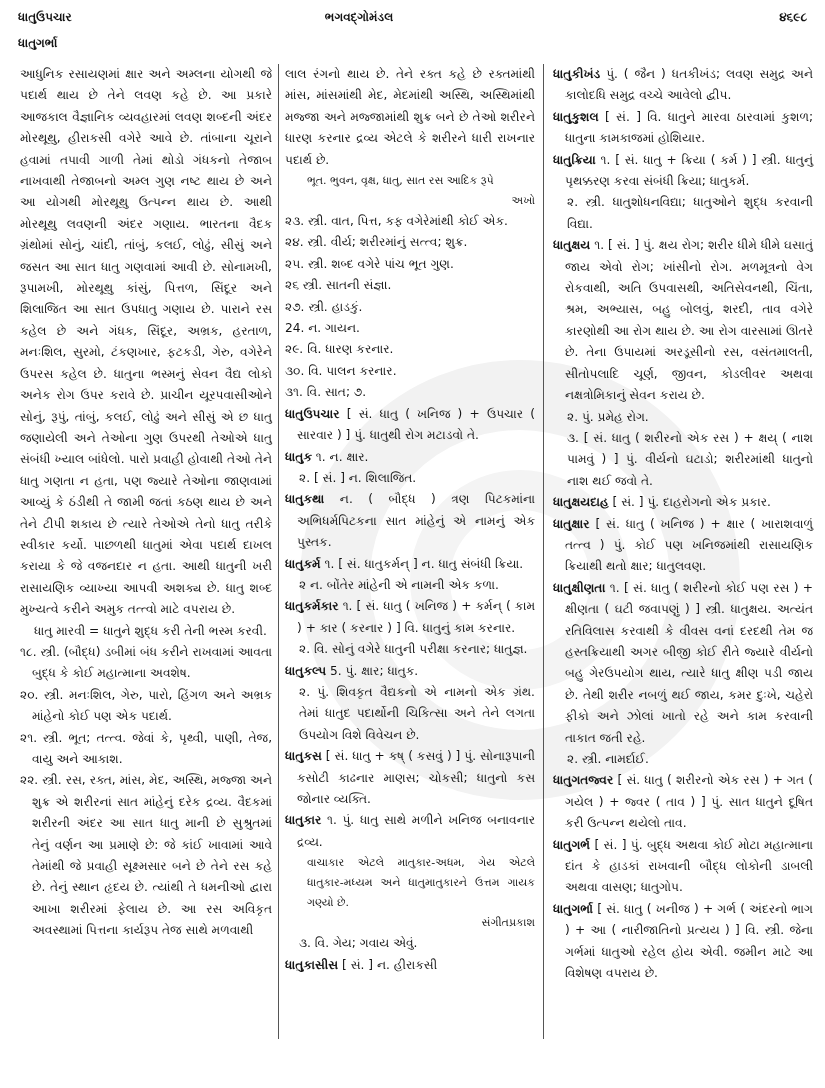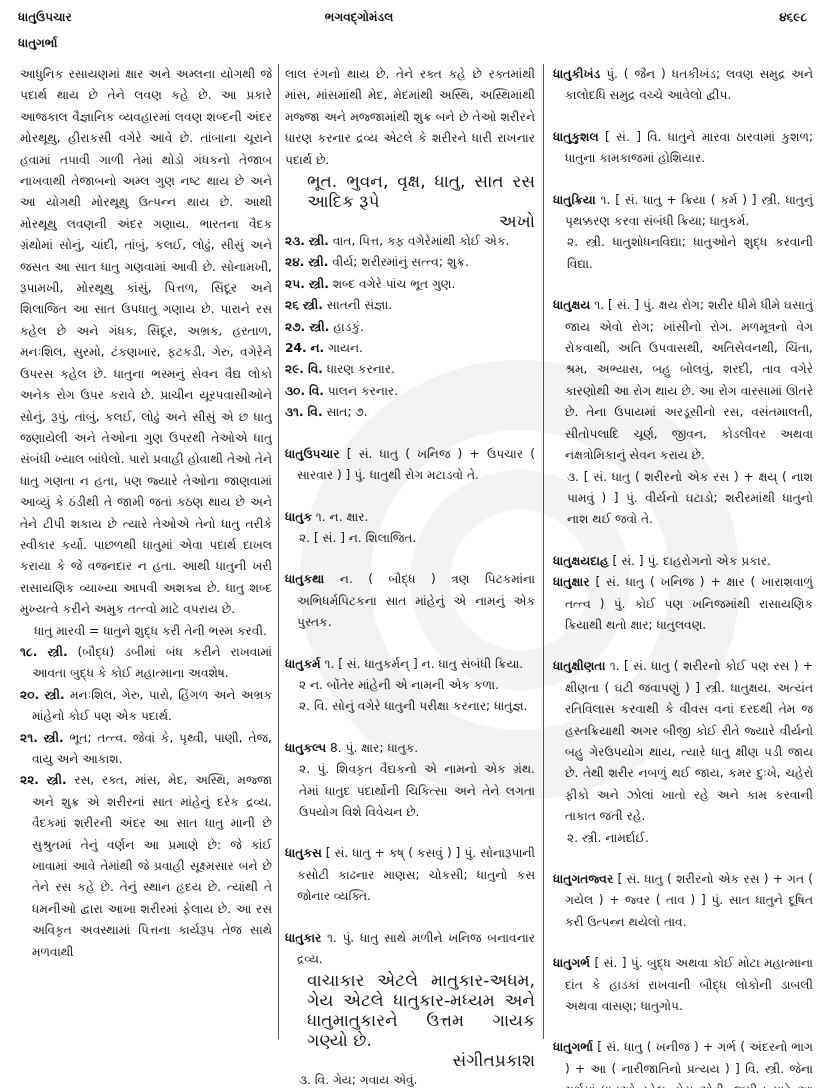--- a/index.html
+++ b/index.html
@@ -27,25 +27,25 @@
   .col-left { left: 20px; width: 252px; }
   .col-mid { left: 285px; width: 250px; }
   .col-right { left: 553px; width: 260px; }
   .rule { position: absolute; top: 64px; width: 1px; background: #555; z-index: 2; }
   .rule-1 { left: 278px; height: 975px; }
   .rule-2 { left: 543px; height: 975px; }
   .p { margin: 0; }
   .ind { padding-left: 14px; }
   .hang { padding-left: 12px; text-indent: -12px; }
   .hw { font-weight: bold; }
-  .num { font-weight: bold; }
-  .g { font-weight: bold; }
-  .quote { font-size: 17px; padding-left: 22px; line-height: 20px; }
+  .num { font-weight: normal; }
+  .g { font-weight: normal; }
+  .quote { font-size: 11px; padding-left: 22px; line-height: 20px; }
   .right-al { text-align: right; }
-  .gap { margin-top: 20px; }
+  .gap { margin-top: 0; }
 </style>
 </head>
 <body>
 
 <div class="watermark"></div>
 <div class="watermark2"></div>
 
 <div class="hdr hdr-left1">ધાતુઉપચાર</div>
 <div class="hdr hdr-left2">ધાતુગર્ભા</div>
 <div class="hdr hdr-center">ભગવદ્ગોમંડલ</div>
@@ -81,23 +81,24 @@
   <p class="p hang gap"><span class="hw">ધાતુઉપચાર</span> <span>[ સં. ધાતુ ( ખનિજ ) + ઉપચાર ( સારવાર ) ] પું. ધાતુથી રોગ મટાડવો તે.</span></p>
 
   <p class="p hang gap"><span class="hw">ધાતુક</span> <span>૧. ન. ક્ષાર.</span></p>
   <p class="p ind">૨. [ સં. ] ન. શિલાજિત.</p>
 
   <p class="p hang gap"><span class="hw">ધાતુકથા</span> <span>ન. ( બૌદ્ધ ) ત્રણ પિટકમાંના અભિધર્મપિટકના સાત માંહેનું એ નામનું એક પુસ્તક.</span></p>
 
   <p class="p hang gap"><span class="hw">ધાતુકર્મ</span> <span>૧. [ સં. ધાતુકર્મન્ ] ન. ધાતુ સંબંધી ક્રિયા.</span></p>
   <p class="p ind">૨ ન. બોંતેર માંહેની એ નામની એક કળા.</p>
 
+  <p class="p hang"><span class="hw">ધાતુકર્મકાર</span> <span>૧. [ સં. ધાતુ ( ખનિજ ) + કર્મન્ ( કામ ) + કાર ( કરનાર ) ] વિ. ધાતુનું કામ કરનાર.</span></p>
   <p class="p ind">૨. વિ. સોનું વગેરે ધાતુની પરીક્ષા કરનાર; ધાતુજ્ઞ.</p>
 
-  <p class="p hang gap"><span class="hw">ધાતુકલ્પ</span> <span>8. પું. ક્ષાર; ધાતુક.</span></p>
+  <p class="p hang gap"><span class="hw">ધાતુકલ્પ</span> <span>5. પું. ક્ષાર; ધાતુક.</span></p>
   <p class="p ind">૨. પું. શિવકૃત વૈદ્યકનો એ નામનો એક ગ્રંથ. તેમાં ધાતુદ પદાર્થોની ચિકિત્સા અને તેને લગતા ઉપયોગ વિશે વિવેચન છે.</p>
 
   <p class="p hang gap"><span class="hw">ધાતુકસ</span> <span>[ સં. ધાતુ + કષ્ ( કસવું ) ] પું. સોનારૂપાની કસોટી કાઢનાર માણસ; ચોકસી; ધાતુનો કસ જોનાર વ્યક્તિ.</span></p>
 
   <p class="p hang gap"><span class="hw">ધાતુકાર</span> <span>૧. પું. ધાતુ સાથે મળીને ખનિજ બનાવનાર દ્રવ્ય.</span></p>
   <p class="p quote">વાચાકાર એટલે માતુકાર-અધમ, ગેય એટલે ધાતુકાર-મધ્યમ અને ધાતુમાતુકારને ઉત્તમ ગાયક ગણ્યો છે.</p>
   <p class="p quote right-al">સંગીતપ્રકાશ</p>
   <p class="p ind">૩. વિ. ગેય; ગવાય એવું.</p>
 
   <p class="p hang"><span class="hw">ધાતુકાસીસ</span> <span>[ સં. ] ન. હીરાકસી</span></p>
@@ -105,20 +106,21 @@
 
 <div class="col col-right">
   <p class="p hang"><span class="hw">ધાતુકીખંડ</span> <span>પું. ( જૈન ) ધતકીખંડ; લવણ સમુદ્ર અને કાલોદધિ સમુદ્ર વચ્ચે આવેલો દ્વીપ.</span></p>
 
   <p class="p hang gap"><span class="hw">ધાતુકુશલ</span> <span>[ સં. ] વિ. ધાતુને મારવા ઠારવામાં કુશળ; ધાતુના કામકાજમાં હોશિયાર.</span></p>
 
   <p class="p hang gap"><span class="hw">ધાતુક્રિયા</span> <span>૧. [ સં. ધાતુ + ક્રિયા ( કર્મ ) ] સ્ત્રી. ધાતુનું પૃથક્કરણ કરવા સંબંધી ક્રિયા; ધાતુકર્મ.</span></p>
   <p class="p ind">૨. સ્ત્રી. ધાતુશોધનવિદ્યા; ધાતુઓને શુદ્ધ કરવાની વિદ્યા.</p>
 
   <p class="p hang gap"><span class="hw">ધાતુક્ષય</span> <span>૧. [ સં. ] પું. ક્ષય રોગ; શરીર ધીમે ધીમે ઘસાતું જાય એવો રોગ; ખાંસીનો રોગ. મળમૂત્રનો વેગ રોકવાથી, અતિ ઉપવાસથી, અતિસેવનથી, ચિંતા, શ્રમ, અભ્યાસ, બહુ બોલવું, શરદી, તાવ વગેરે કારણોથી આ રોગ થાય છે. આ રોગ વારસામાં ઊતરે છે. તેના ઉપાયમાં અરડૂસીનો રસ, વસંતમાલતી, સીતોપલાદિ ચૂર્ણ, જીવન, કોડલીવર અથવા નક્ષત્રોમિકાનું સેવન કરાય છે.</span></p>
+  <p class="p ind">૨. પું. પ્રમેહ રોગ.</p>
   <p class="p ind">૩. [ સં. ધાતુ ( શરીરનો એક રસ ) + ક્ષય્ ( નાશ પામવું ) ] પું. વીર્યનો ઘટાડો; શરીરમાંથી ધાતુનો નાશ થઈ જવો તે.</p>
 
   <p class="p hang gap"><span class="hw">ધાતુક્ષયદાહ</span> <span>[ સં. ] પું. દાહરોગનો એક પ્રકાર.</span></p>
 
   <p class="p hang"><span class="hw">ધાતુક્ષાર</span> <span>[ સં. ધાતુ ( ખનિજ ) + ક્ષાર ( ખારાશવાળું તત્ત્વ ) પું. કોઈ પણ ખનિજમાંથી રાસાયણિક ક્રિયાથી થતો ક્ષાર; ધાતુલવણ.</span></p>
 
   <p class="p hang gap"><span class="hw">ધાતુક્ષીણતા</span> <span>૧. [ સં. ધાતુ ( શરીરનો કોઈ પણ રસ ) + ક્ષીણતા ( ઘટી જવાપણું ) ] સ્ત્રી. ધાતુક્ષય. અત્યંત રતિવિલાસ કરવાથી કે વીવસ વનાં દરદથી તેમ જ હસ્તક્રિયાથી અગર બીજી કોઈ રીતે જ્યારે વીર્યનો બહુ ગેરઉપયોગ થાય, ત્યારે ધાતુ ક્ષીણ પડી જાય છે. તેથી શરીર નબળું થઈ જાય, કમર દુઃખે, ચહેરો ફીકો અને ઝોલાં ખાતો રહે અને કામ કરવાની તાકાત જતી રહે.</span></p>
   <p class="p ind">૨. સ્ત્રી. નામર્દાઈ.</p>
 
   <p class="p hang gap"><span class="hw">ધાતુગતજ્વર</span> <span>[ સં. ધાતુ ( શરીરનો એક રસ ) + ગત ( ગયેલ ) + જ્વર ( તાવ ) ] પું. સાત ધાતુને દૂષિત કરી ઉત્પન્ન થયેલો તાવ.</span></p>

